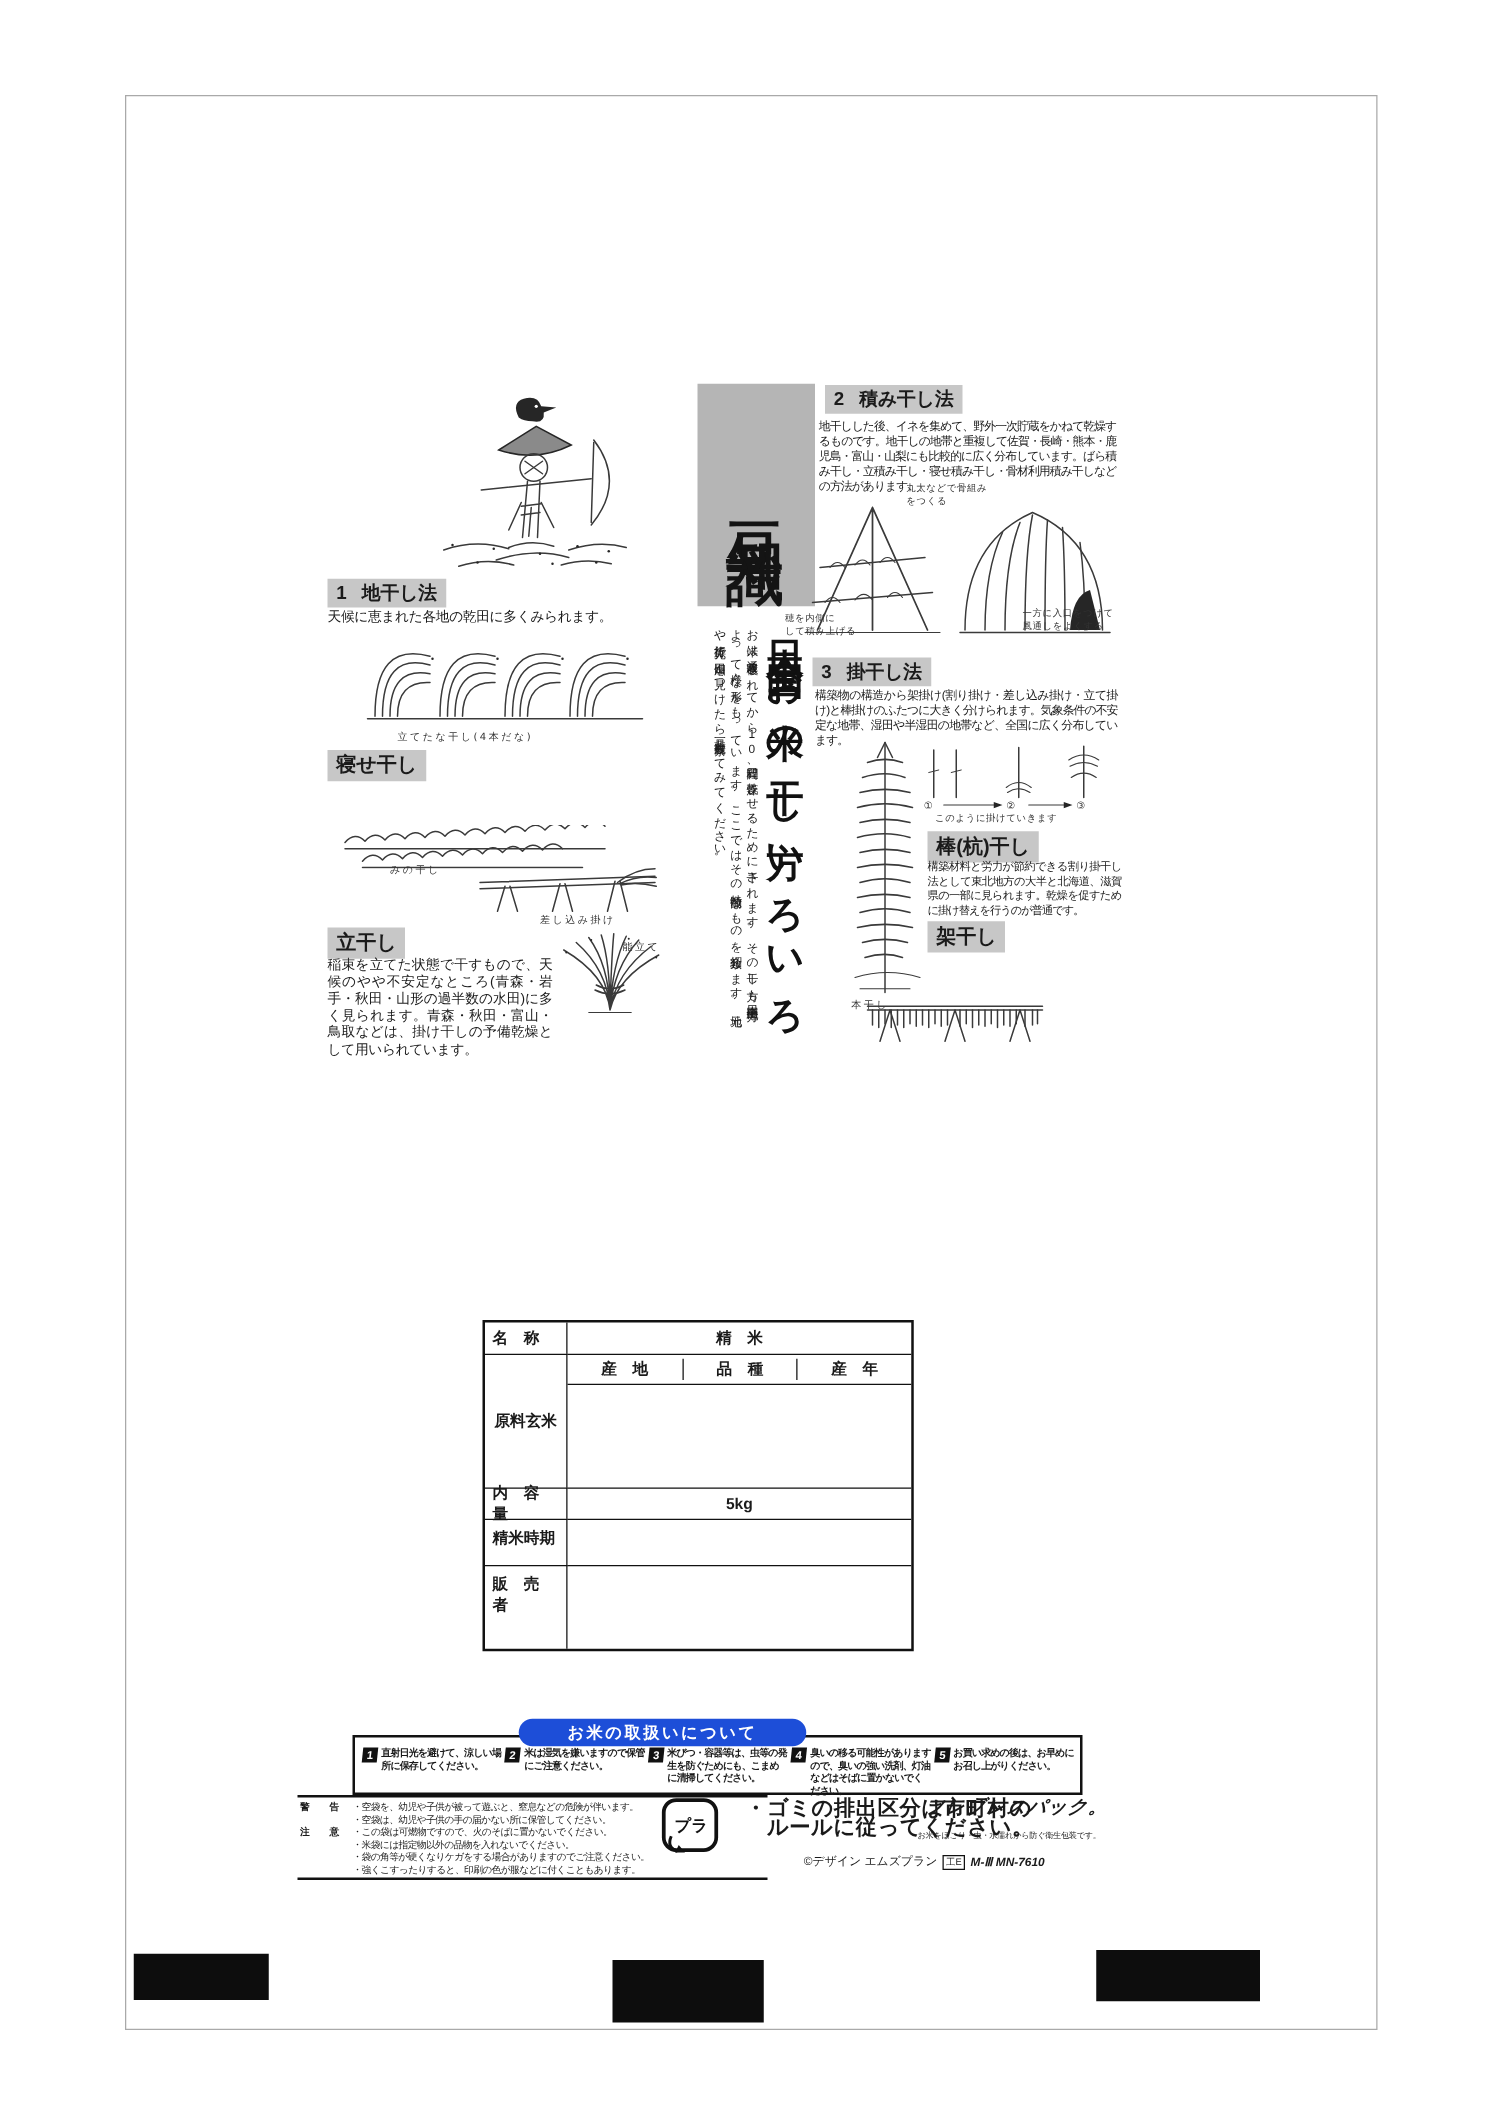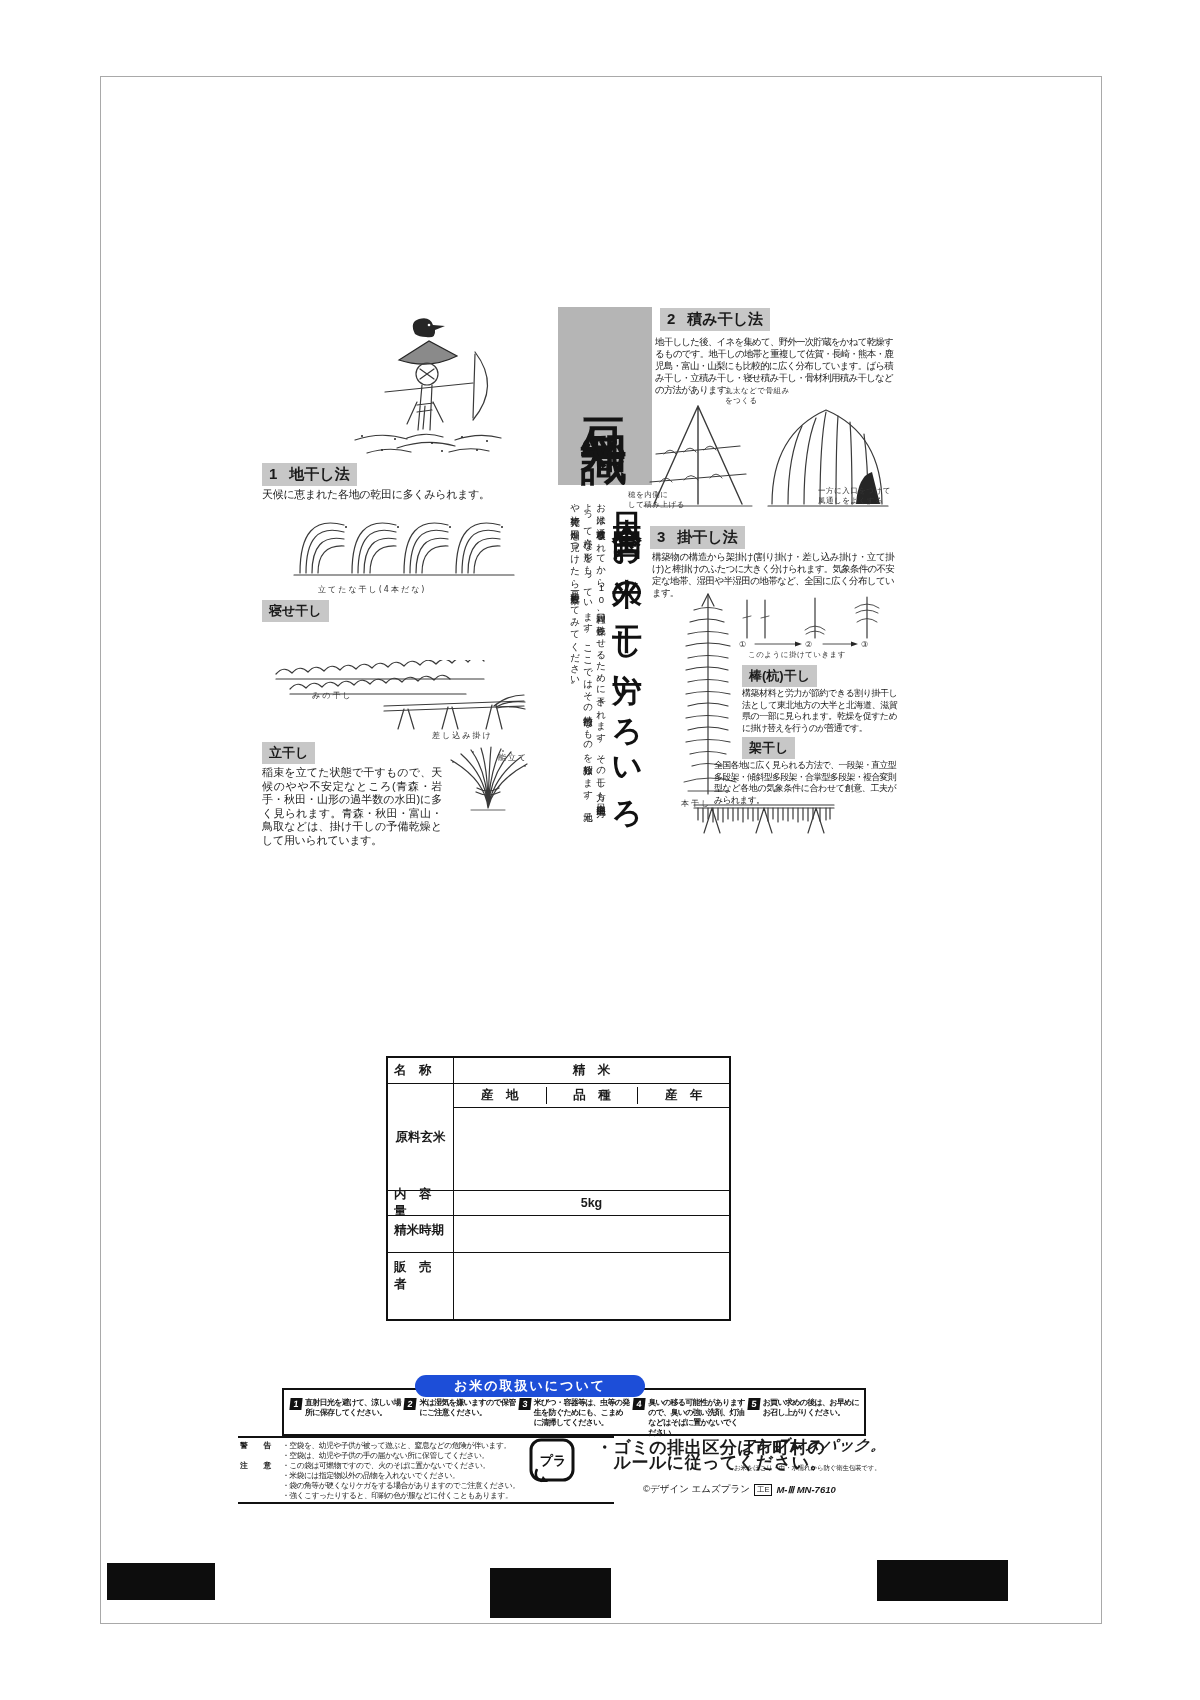--- a/index.html
+++ b/index.html
@@ -2,21 +2,21 @@
 <html><head>
 <meta charset="utf-8">
 <style>
   html,body{margin:0;padding:0;background:#fff;}
   body{font-family:"Liberation Sans",sans-serif;color:#1a1a1a;}
   #page{position:relative;width:1200px;height:1700px;background:#fff;overflow:hidden;}
   .abs{position:absolute;}
   .frame{left:100px;top:76px;width:1000px;height:1546px;border:1px solid #a9a9a9;}
   .band{background:#c7c7c7;color:#1a1a1a;font-weight:bold;padding:2px 7px;display:inline-block;white-space:nowrap;}
   .band-lg{font-size:15px;}
-  .band-sm{font-size:13px;}
+  .band-sm{font-size:16px;}
   .band .num{margin-right:12px;}
   .body-md{font-size:11px;line-height:13.5px;letter-spacing:-0.3px;text-align:justify;}
   .body-sm{font-size:9.5px;line-height:12px;letter-spacing:-0.8px;text-align:justify;}
   .body-xs{font-size:9px;line-height:11.5px;letter-spacing:-0.8px;text-align:justify;}
   .cap{font-size:8px;letter-spacing:2px;color:#333;white-space:nowrap;font-family:"DejaVu Sans",sans-serif;}
   .ann{font-size:7.5px;line-height:9.5px;letter-spacing:0.5px;color:#333;white-space:pre-line;font-family:"DejaVu Sans",sans-serif;}
   .vtext{writing-mode:vertical-rl;text-orientation:upright;}
   .badge{left:558px;top:307px;width:94px;height:178px;background:#b5b5b5;display:flex;align-items:center;justify-content:center;}
   .badge-text{font-size:46px;font-weight:bold;letter-spacing:10px;color:#141414;line-height:94px;}
   .intro{left:556px;top:497px;width:52px;height:320px;font-size:9.5px;line-height:13px;letter-spacing:0.8px;}
@@ -199,21 +199,20 @@
       <path d="M18,18 q14,-5 28,0 M14,30 q18,-6 34,0 M12,42 q20,-5 40,0 M10,54 q22,-6 44,0 M12,66 q20,-5 40,0 M10,78 q22,-6 42,0 M12,90 q20,-5 40,0 M10,102 q22,-5 44,0 M12,114 q20,-6 40,0 M10,126 q22,-5 42,0 M12,138 q20,-6 40,0 M10,150 q22,-5 44,0 M14,162 q18,-5 36,0 M16,174 q16,-5 30,0"></path>
       <path d="M8,190 q26,-8 52,0 M12,199 H52" stroke-width="0.9"></path>
     </g>
   </svg>
   <div class="abs cap" style="left:681px;top:798px;">本干し</div>
 
   <div class="abs band band-sm" style="left:742px;top:665px;">棒(杭)干し</div>
   <div class="abs body-xs" style="left:742px;top:688px;width:155px;">構築材料と労力が節約できる割り掛干し法として東北地方の大半と北海道、滋賀県の一部に見られます。乾燥を促すために掛け替えを行うのが普通です。</div>
 
   <div class="abs band band-sm" style="left:742px;top:737px;">架干し</div>
-  <div class="abs body-xs" style="left:714px;top:760px;width:182px;">全国各地に広く見られる方法で、一段架・直立型多段架・傾斜型多段架・合掌型多段架・複合変則型など各地の気象条件に合わせて創意、工夫がみられます。</div>
 
   <svg class="abs" style="left:688px;top:795px;" width="152" height="42" viewBox="0 0 152 42">
     <path class="sk" d="M6,10 H146 M6,13 H146" stroke-width="1.2"></path>
     <g class="sk" stroke-width="0.8">
       <path d="M10,13 v12 M15,13 v14 M20,13 v11 M25,13 v14 M30,13 v12 M35,13 v14 M40,13 v11 M45,13 v13 M50,13 v12 M55,13 v14 M60,13 v11 M65,13 v13 M70,13 v12 M80,13 v13 M85,13 v11 M90,13 v14 M95,13 v12 M100,13 v13 M105,13 v11 M110,13 v14 M115,13 v12 M120,13 v13 M125,13 v11 M132,13 v13 M138,13 v12 M142,13 v11"></path>
     </g>
     <path class="sk" d="M24,13 L16,38 M24,13 L32,38 M76,13 L68,38 M76,13 L84,38 M128,13 L120,38 M128,13 L136,38" stroke-width="1.2"></path>
   </svg>
 
   <div class="abs rice-table">

